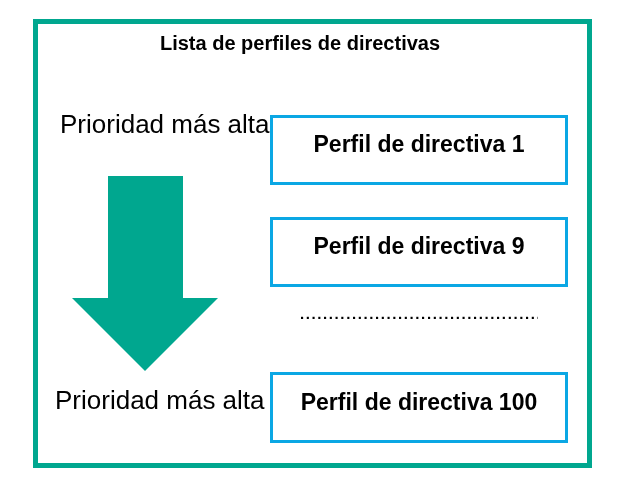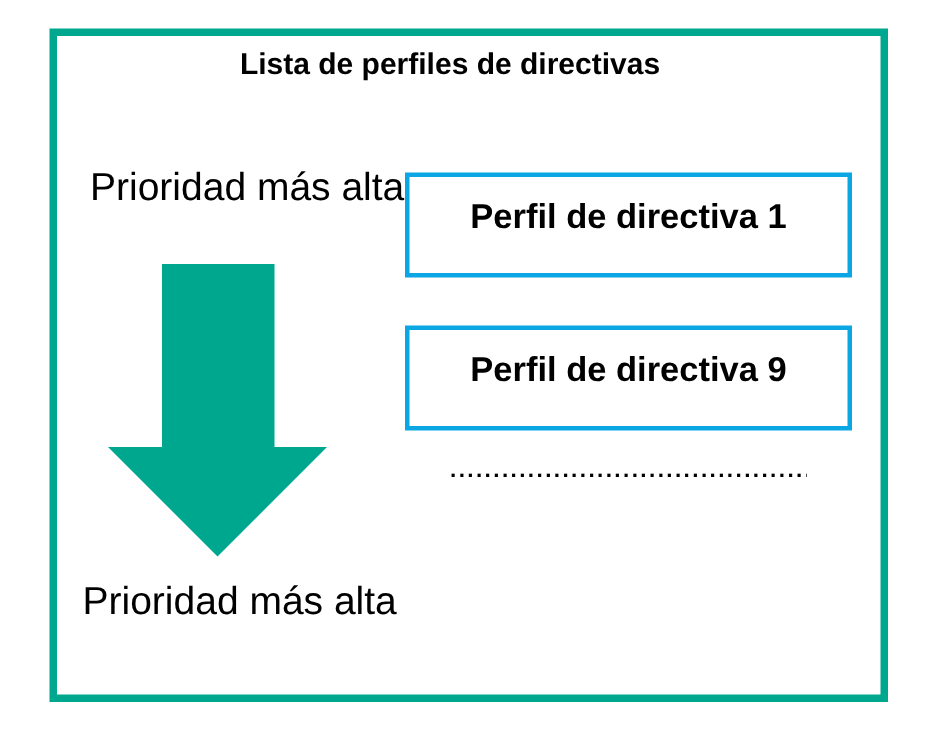--- a/index.html
+++ b/index.html
@@ -103,14 +103,17 @@
   <div class="pbox b1">
     <span class="pbox-label">Perfil de directiva 1</span>
   </div>
 
   <div class="pbox b2">
     <span class="pbox-label">Perfil de directiva 9</span>
   </div>
 
   <div class="dots">..........................................</div>
 
+  <div class="pbox b3">
+    <span class="pbox-label">Perfil de directiva 100</span>
+  </div>
 
 </div>
 
 </body></html>

